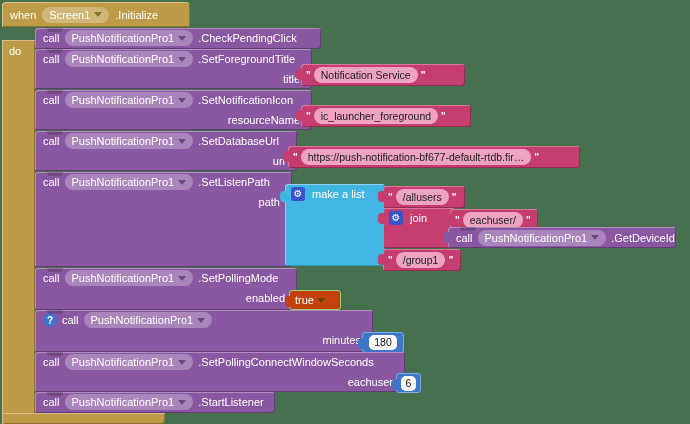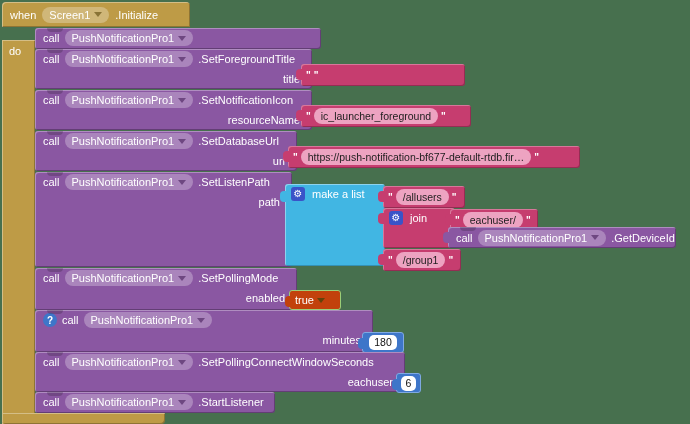--- a/index.html
+++ b/index.html
@@ -72,38 +72,40 @@
   </div>
   <div class="blk gold bot" style="left:2px;top:413px;width:163px;height:11px;"></div>
 
   <div class="blk stmt" style="left:35px;top:28px;width:286px;height:21px;">
     <div class="row">
       <span class="kw">call</span>
       <span class="dd">
           <span>PushNotificationPro1</span>
           <span class="arr"></span>
         </span>
+      <span class="mth">.CheckPendingClick</span>
     </div>
   </div>
 
   <div class="blk stmt" style="left:35px;top:49px;width:277px;height:40px;">
     <div class="row">
       <span class="kw">call</span>
       <span class="dd">
           <span>PushNotificationPro1</span>
           <span class="arr"></span>
         </span>
       <span class="mth">.SetForegroundTitle</span>
     </div>
     <div class="row prow">
         <span class="plabel">title</span>
       </div>
   </div>
   <div class="blk val vstr" style="left:301px;top:64px;width:164px;height:22px;">
     <span class="q">"</span>
+    <span class="spill">Notification Service</span>
     <span class="q">"</span>
   </div>
 
   <div class="blk stmt" style="left:35px;top:90px;width:277px;height:40px;">
     <div class="row">
       <span class="kw">call</span>
       <span class="dd">
           <span>PushNotificationPro1</span>
           <span class="arr"></span>
         </span>

